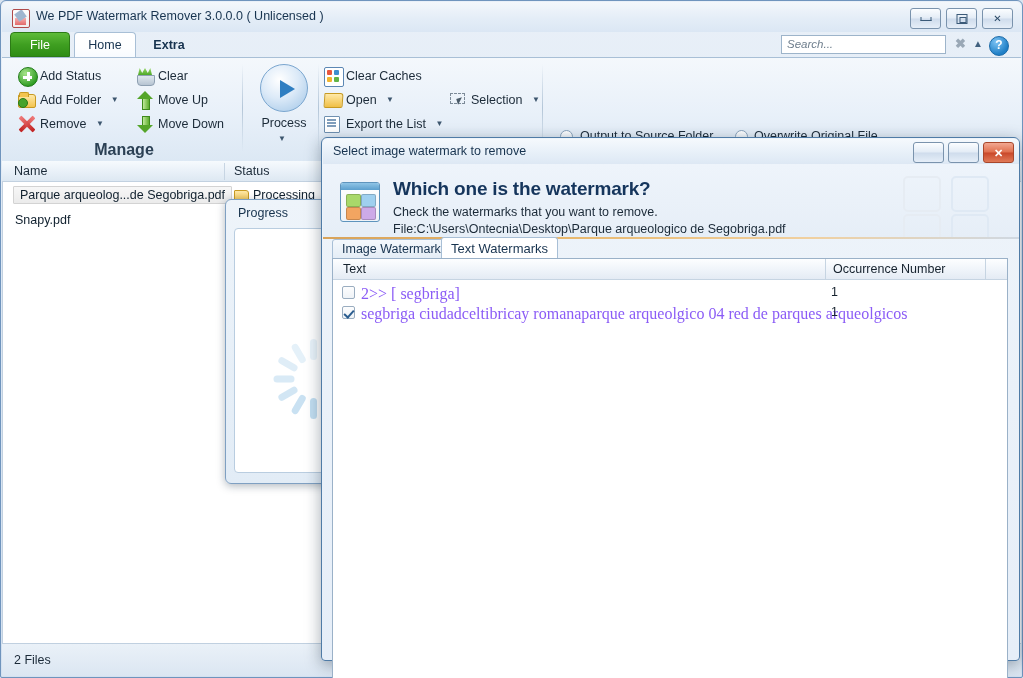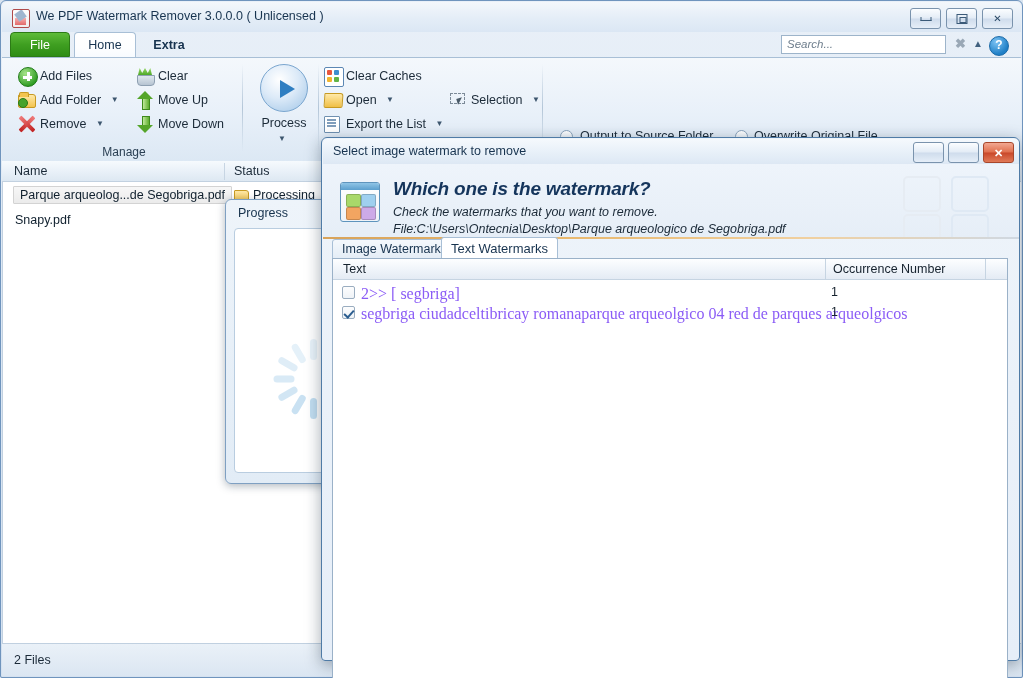--- a/index.html
+++ b/index.html
@@ -87,21 +87,21 @@
   }
   .rgroup{position:absolute;top:0;height:102px;}
   .rsep{position:absolute;top:6px;width:1px;height:88px;background:linear-gradient(180deg,rgba(160,180,200,0),#b4c6d8,rgba(160,180,200,0));}
   .rbtn{
     position:absolute;height:24px;line-height:24px;font-size:12.5px;color:#1b2a38;
     white-space:nowrap;padding-left:24px;
   }
   .rbtn .ico{position:absolute;left:2px;top:3px;width:18px;height:18px;}
   .caret{display:inline-block;margin-left:6px;font-size:8px;color:#3d566e;vertical-align:2px;}
   .grouplabel{
-    position:absolute;bottom:1px;width:100%;text-align:center;font-size:12px;color:#2b4054;
+    position:absolute;bottom:1px;width:100%;text-align:center;font-size:16px;color:#2b4054;font-weight:bold;
   }
   
   .ic-plus{border-radius:50%;background:radial-gradient(circle at 35% 30%,#a8e48a,#2e9c22 75%);border:1px solid #1f7a16;position:relative;}
   .ic-plus:before,.ic-plus:after{content:"";position:absolute;background:#fff;}
   .ic-plus:before{left:4px;top:7.5px;width:9px;height:3px;}
   .ic-plus:after{left:7.5px;top:4px;width:3px;height:9px;}
   .ic-folder{background:linear-gradient(180deg,#ffe9a8,#f3c44f);border:1px solid #c79a22;border-radius:2px 3px 2px 2px;position:relative;}
   .ic-folder:before{content:"";position:absolute;left:0;top:-3px;width:8px;height:4px;background:#f3c44f;border:1px solid #c79a22;border-bottom:none;border-radius:2px 2px 0 0;}
   .ic-folder.green:after{content:"";position:absolute;left:-1px;bottom:-1px;width:8px;height:8px;border-radius:50%;background:#47a32c;border:1px solid #2c7a18;}
   .ic-x{position:relative;}
@@ -213,21 +213,21 @@
   .dlg-wbtn{width:29px;height:19px;border:1px solid #7a93ad;border-radius:3px;
     background:linear-gradient(180deg,#fbfdff 0%,#e3ecf6 48%,#cfdcec 52%,#e5eef8 100%);position:relative;}
   .dlg-wbtn.close{background:linear-gradient(180deg,#f2a892 0%,#e0704f 48%,#c9482a 52%,#e07a58 100%);border-color:#a8472c;}
   .dlg-wbtn.close i{color:#fff;font-size:11px;font-weight:bold;}
   .dlg-wbtn i{position:absolute;left:50%;top:50%;transform:translate(-50%,-50%);font-style:normal;font-size:10px;color:#2b4a66;line-height:1;}
   .dlg-head{
     position:absolute;left:1px;top:26px;width:696px;height:75px;
     background:linear-gradient(180deg,#eef4fb,#e6eef7);
     border-bottom:2px solid;
     border-image:linear-gradient(90deg,#d8a35a,#e8b86e 35%,#f0d0a0 70%,#cfd8e2) 1;
-    box-sizing:border-box;overflow:hidden;font-style:italic;
+    box-sizing:border-box;overflow:hidden;
   }
   .dlg-head .ghost{position:absolute;width:34px;height:32px;border:2px solid #e6ecf3;border-radius:5px;}
   .dlg-head .ghost.b{border-color:#dfe9f4;}
   .hd-icon{
     position:absolute;left:17px;top:18px;width:38px;height:38px;
     background:linear-gradient(180deg,#ffffff,#eef3f8);border:1px solid #5e94bd;border-radius:3px;overflow:hidden;
   }
   .hd-icon .bar{position:absolute;left:0;top:0;width:100%;height:7px;background:linear-gradient(180deg,#8fc4e6,#5c9fcd);}
   .hd-icon .sq{position:absolute;width:13px;height:11px;border-radius:2px;border:1px solid rgba(0,0,0,.18);}
   .hd-title{position:absolute;left:70px;top:14px;font-size:19px;font-weight:bold;color:#15355c;letter-spacing:-.2px;}
@@ -292,21 +292,21 @@
     <div class="sb-ico x-ico">✖</div>
     <div class="sb-ico up-ico">▲</div>
     <div class="help-ico">?</div>
   </div>
 
   <div class="ribbon">
 
     <div class="rgroup" style="left:8px;width:228px;">
       <div class="rbtn" style="left:6px;top:6px;">
         <span class="ico ic-plus"></span>
-        <span>Add Files</span>
+        <span>Add Status</span>
       </div>
       <div class="rbtn" style="left:6px;top:30px;">
         <span class="ico ic-folder green" style="top:6px;height:12px;width:16px;"></span>
         <span>Add Folder</span>
         <span class="caret">▼</span>
       </div>
       <div class="rbtn" style="left:6px;top:54px;">
         <span class="ico ic-x"></span>
         <span>Remove</span>
         <span class="caret">▼</span>

